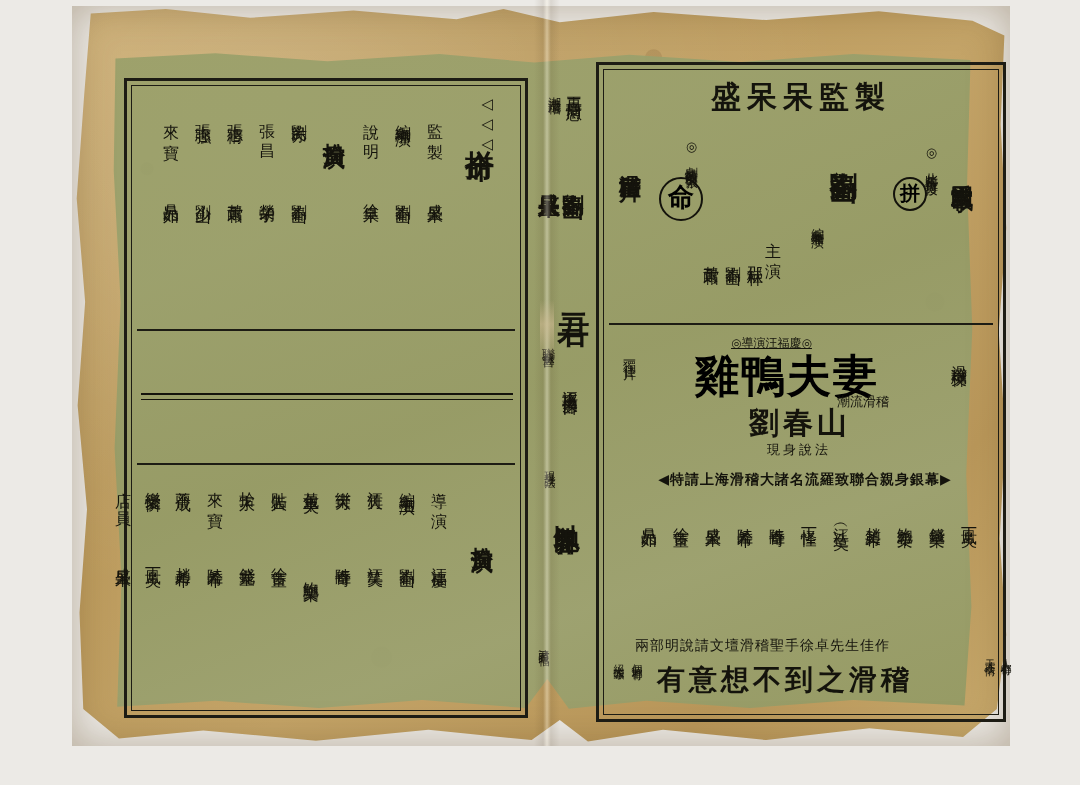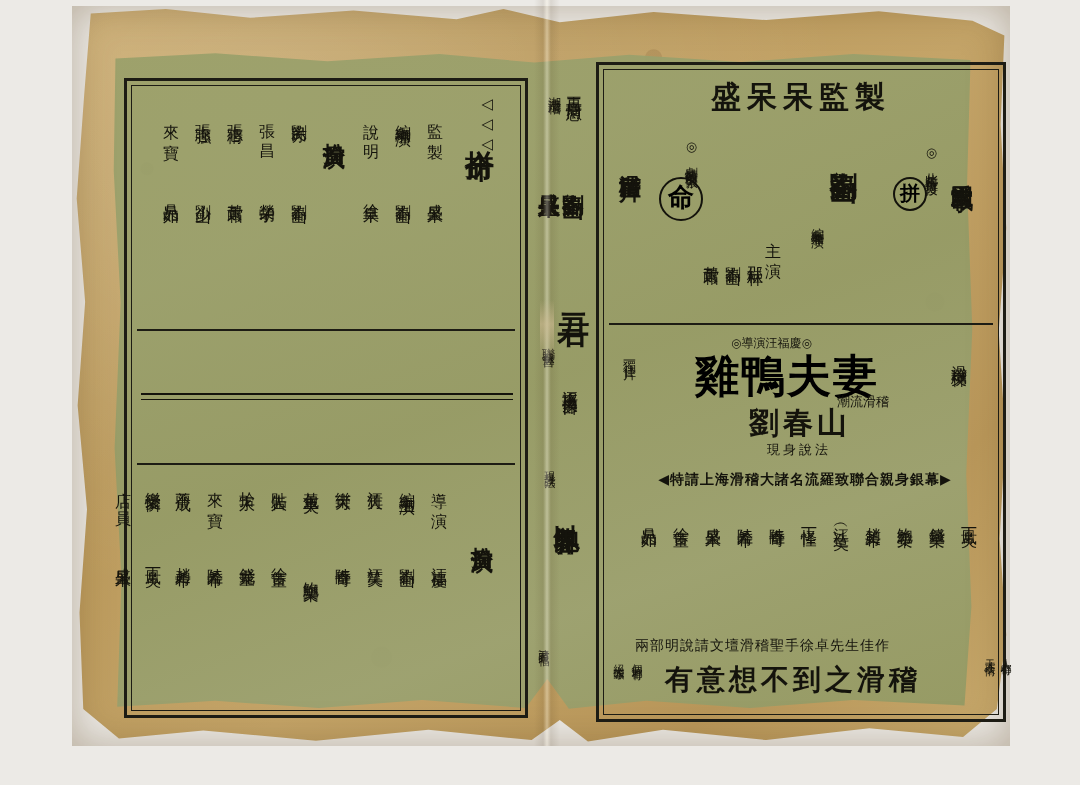--- a/index.html
+++ b/index.html
@@ -232,21 +232,21 @@
     </div>
 
     <div class="hr" style="top:258px;"></div>
 
     <div class="abs" style="left:0;top:266px;width:100%;height:180px;">
       <div class="v sm abs" style="left:352px;top:22px;">滑稽突梯</div>
 
       <div class="abs" style="left:96px;top:16px;">
         <span class="title-huge" style="font-size:44px;letter-spacing:2px;">雞鴨夫妻</span>
       </div>
-      <div class="abs" style="left:132px;top:4px;font-size:12px;color:#14130c;">◎導演汪福慶◎</div>
+      <div class="abs" style="left:132px;top:4px;font-size:12px;color:#14130c;text-decoration:underline;">◎導演汪福慶◎</div>
 
       <div class="abs" style="left:150px;top:72px;">
         <span style="font-size:30px;font-weight:bold;letter-spacing:4px;color:#14130c;">劉春山</span>
       </div>
       <div class="abs" style="left:238px;top:62px;font-size:13px;color:#14130c;">潮流滑稽</div>
       <div class="abs" style="left:168px;top:110px;font-size:13px;color:#14130c;letter-spacing:3px;">現身說法</div>
 
       <div class="v xs abs" style="left:24px;top:20px;">獨一佳片</div>
 
       <div class="abs" style="left:6px;top:140px;width:400px;text-align:center;font-size:14px;font-weight:bold;color:#14130c;letter-spacing:1px;">◀特請上海滑稽大諸名流羅致聯合親身銀幕▶</div>
@@ -263,21 +263,21 @@
       <div class="v sm abs" style="left:124px;top:0;">陸希希</div>
       <div class="v sm abs" style="left:92px;top:0;">盛呆呆</div>
       <div class="v sm abs" style="left:60px;top:0;">徐古董</div>
       <div class="v sm abs" style="left:28px;top:0;">吳品如</div>
     </div>
 
     <div class="abs" style="left:10px;top:572px;width:388px;">
       <div class="abs" style="left:26px;top:0;font-size:14px;color:#14130c;letter-spacing:1px;">兩部明說請文壇滑稽聖手徐卓先生佳作</div>
       <div class="v xxs abs" style="left:4px;top:18px;">絕大噱頭</div>
       <div class="v xxs abs" style="left:22px;top:18px;">個個都有</div>
-      <div class="abs" style="left:56px;top:24px;font-size:28px;font-weight:bold;letter-spacing:4px;color:#14130c;">有意想不到之滑稽</div>
+      <div class="abs" style="left:48px;top:24px;font-size:28px;font-weight:bold;letter-spacing:4px;color:#14130c;">有意想不到之滑稽</div>
     </div>
   </div>
 
   <div class="v xxs abs" style="left:1000px;top:650px;">人人都有</div>
   <div class="v xxs abs" style="left:984px;top:650px;">天才表情</div>
 
   <div class="tear"></div>
   <div class="tear2"></div>
 </div>
 

